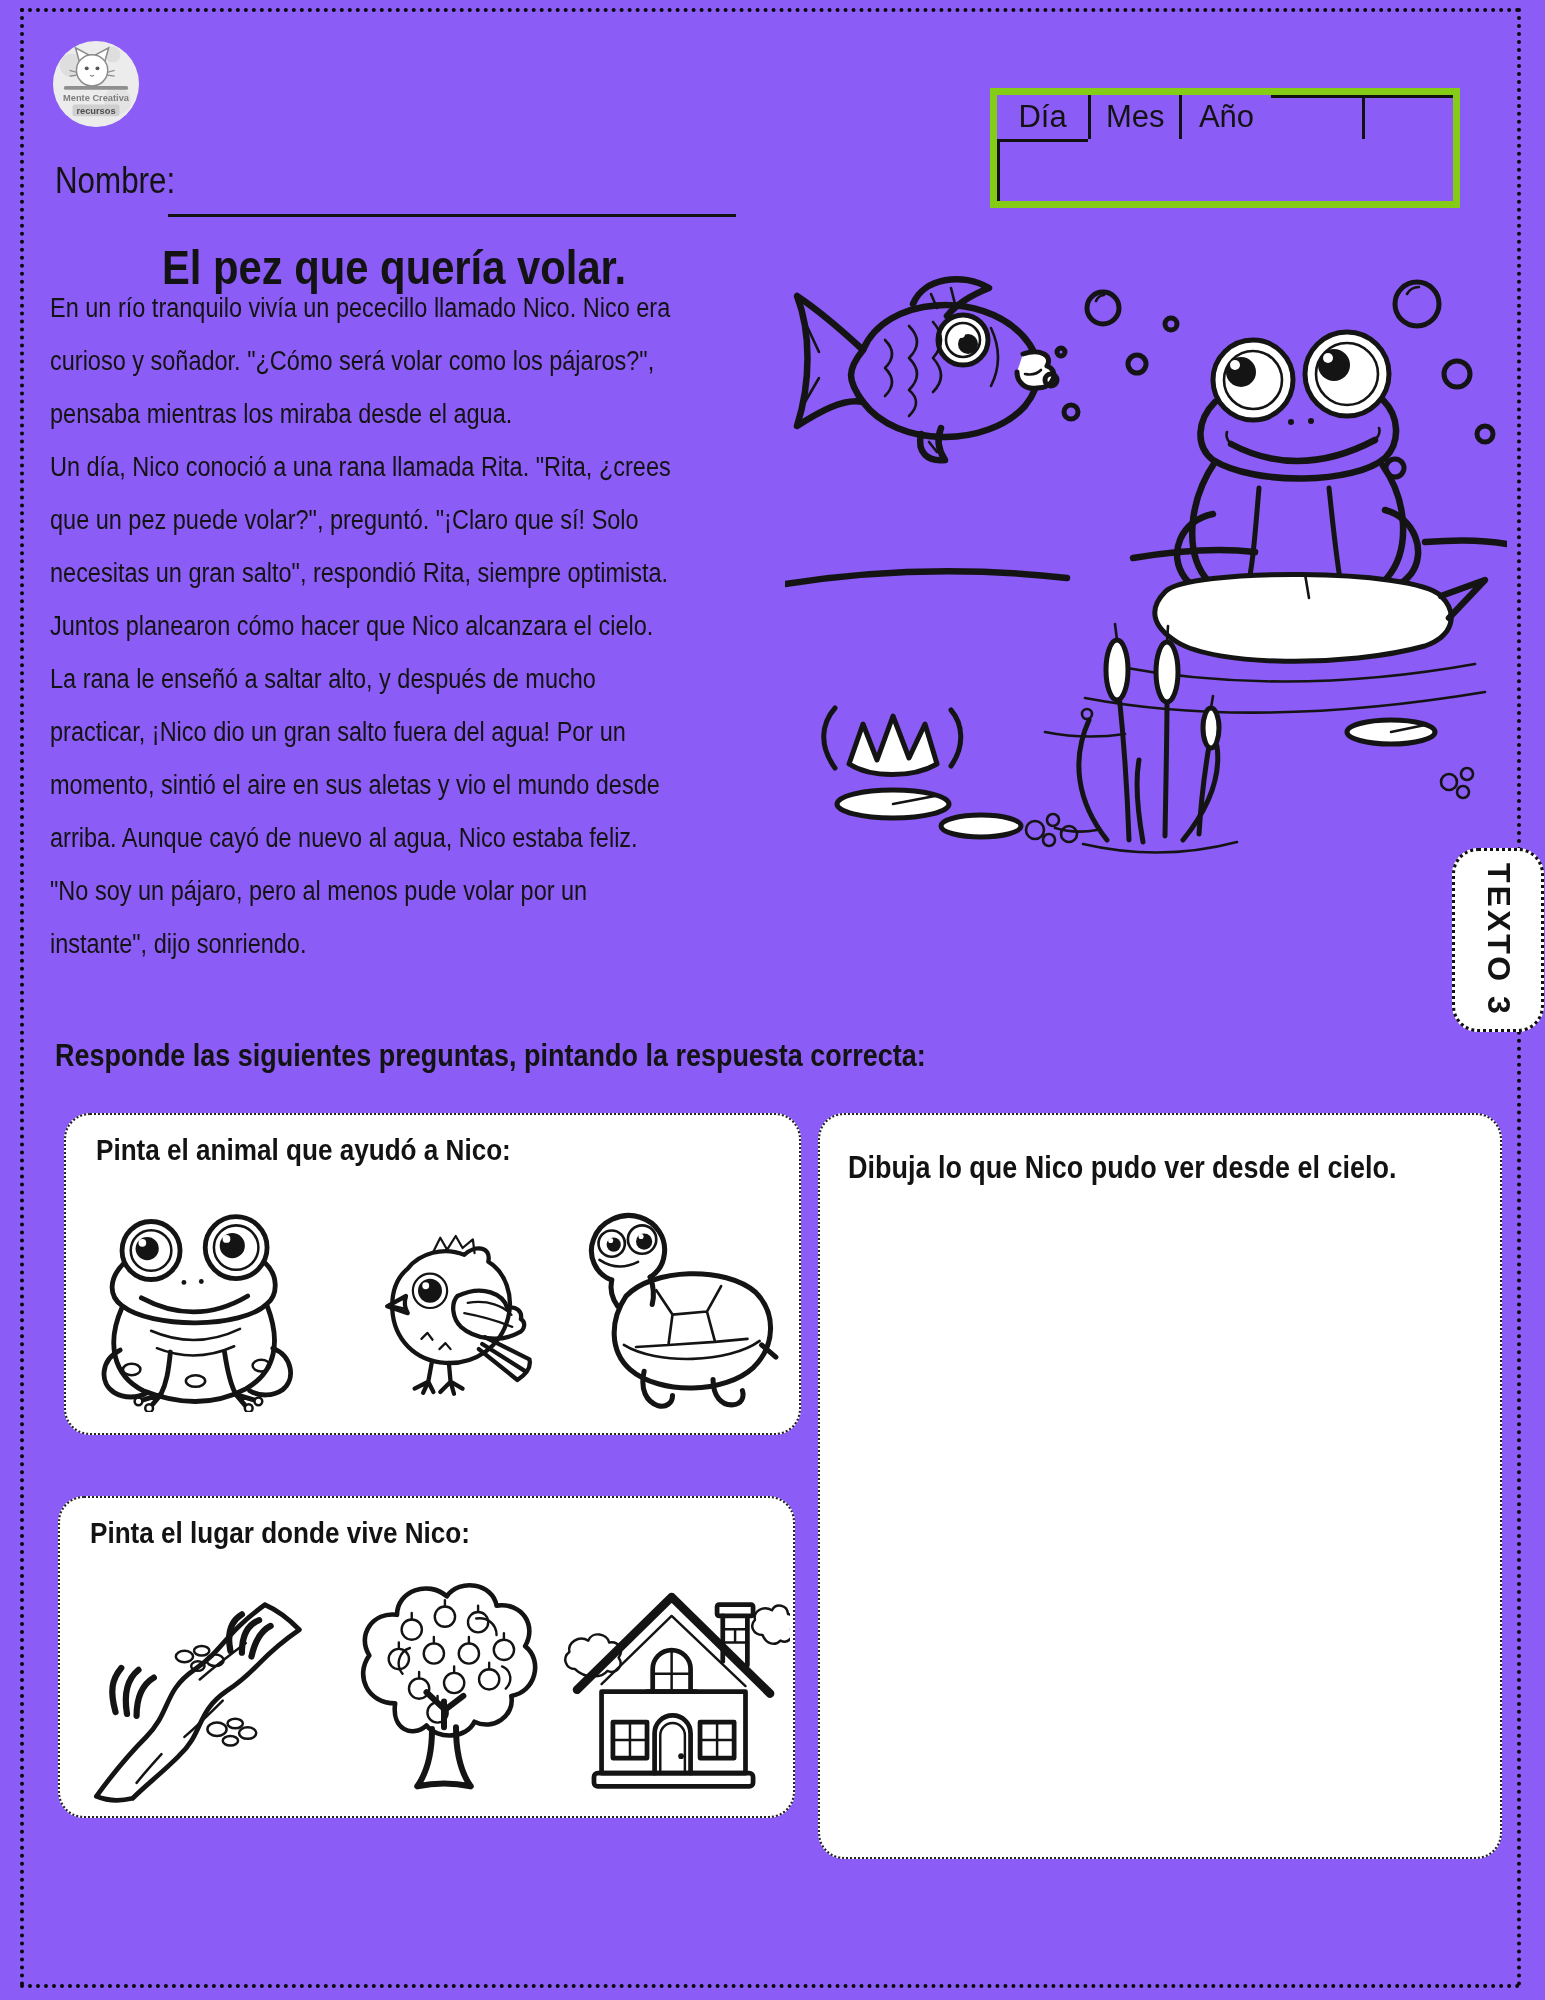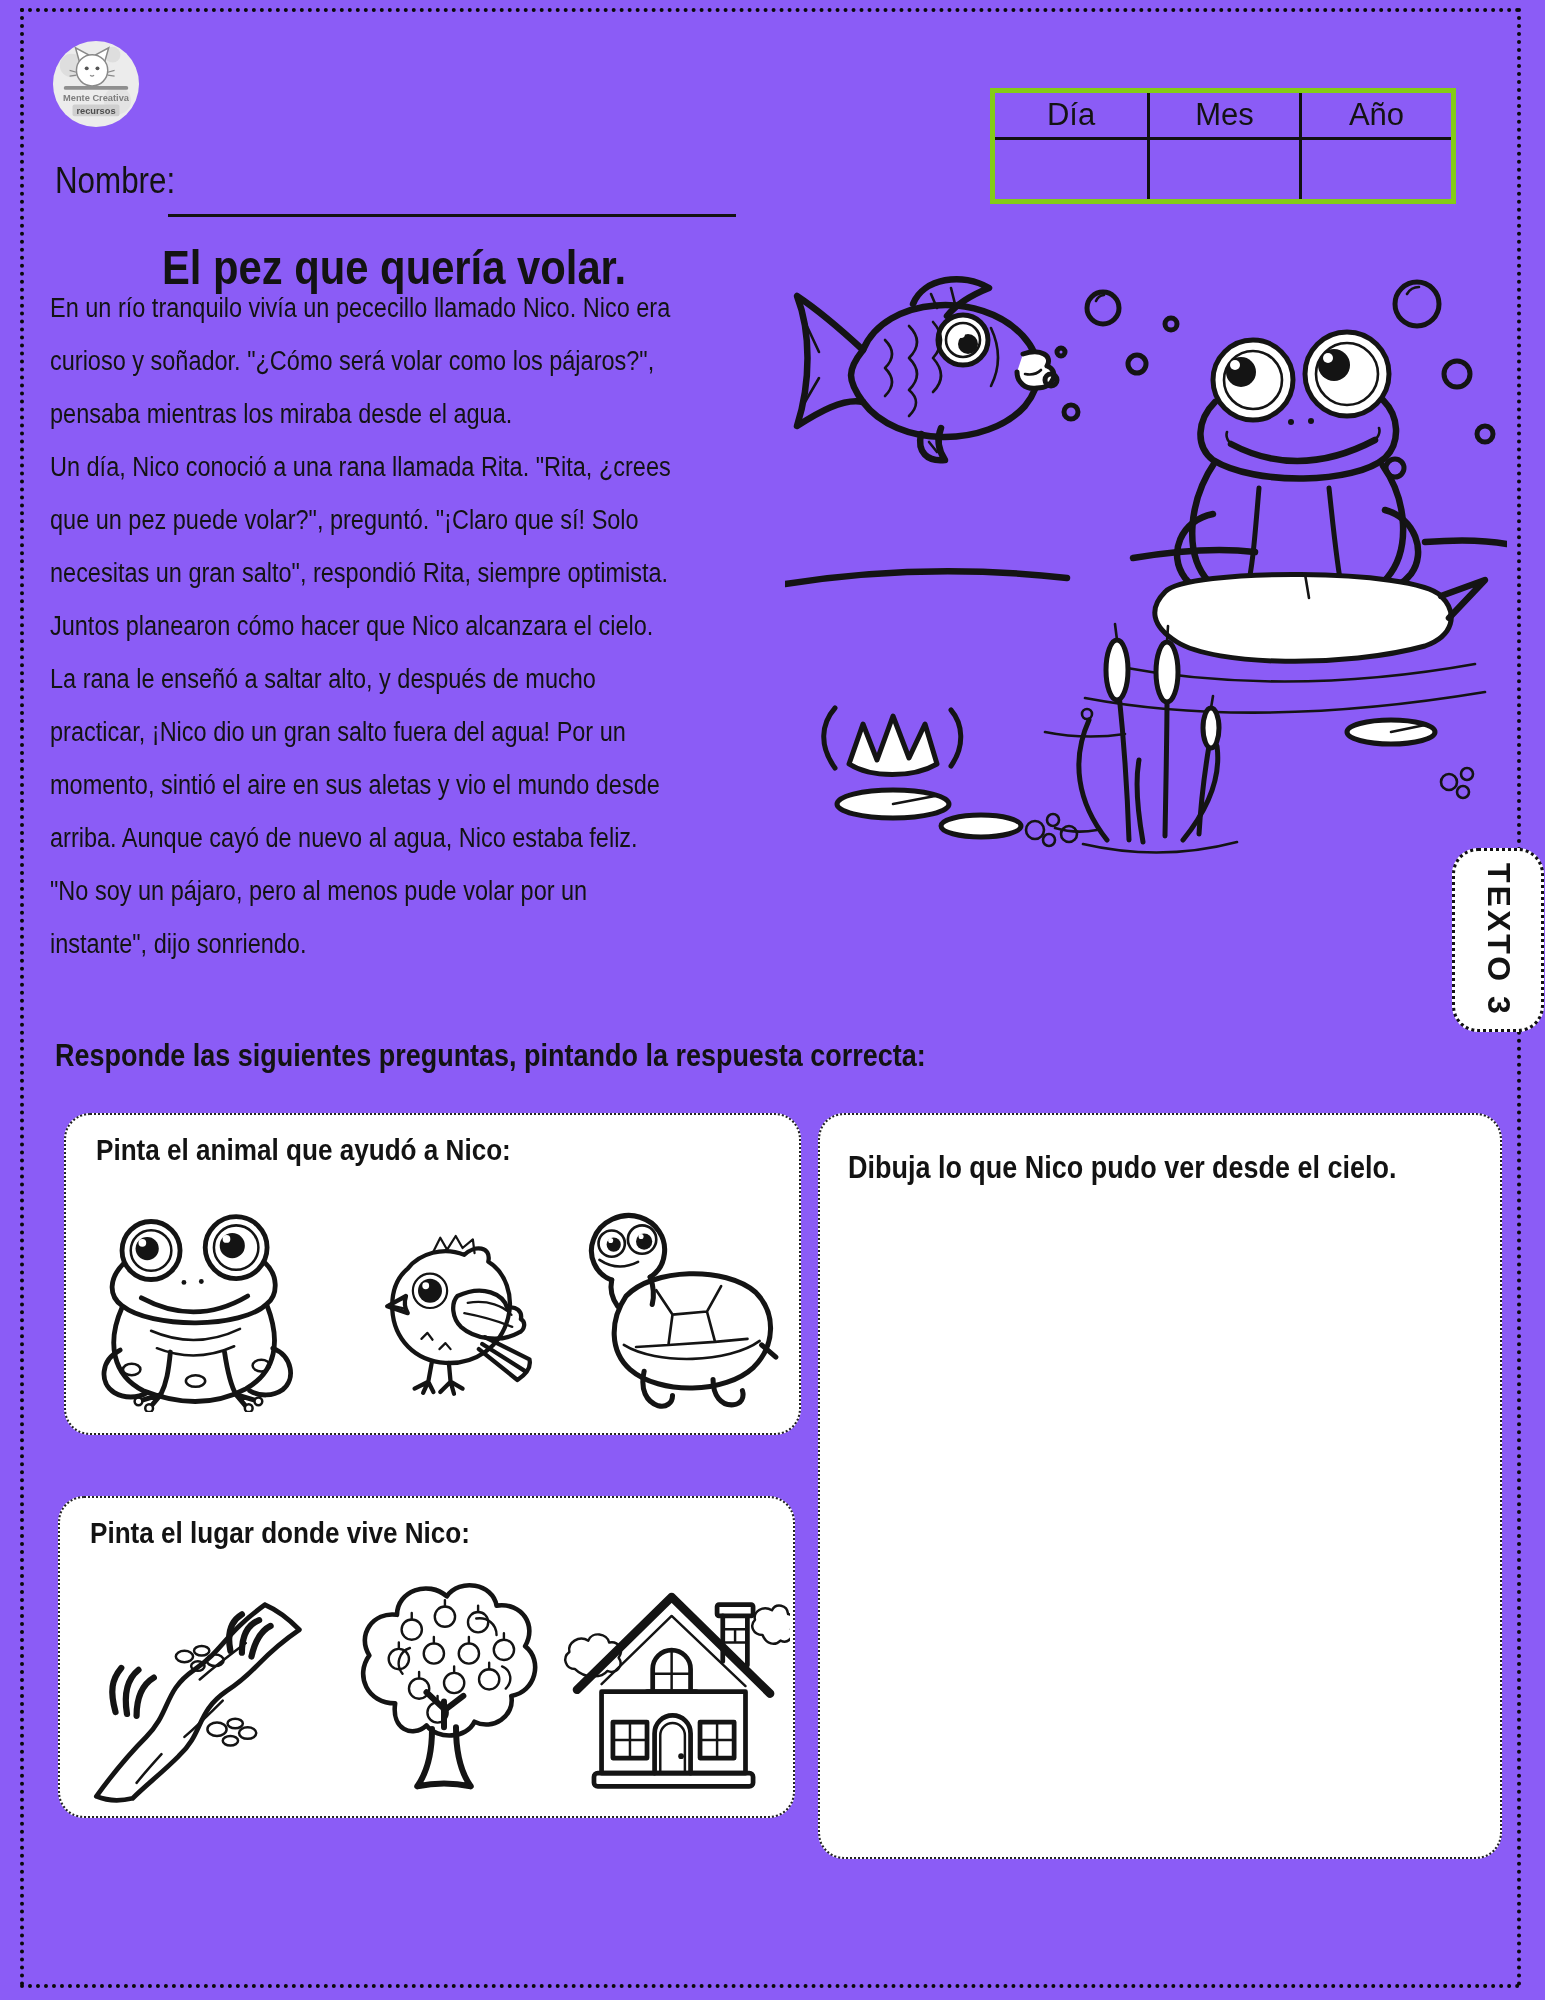--- a/index.html
+++ b/index.html
@@ -8,22 +8,22 @@
   .page{position:absolute;inset:0;background:#8b5cf6;}
   .frame{position:absolute;left:20px;top:8px;right:24px;bottom:12px;
          border:4px dotted #0a0a0a;}
   
   .cx{transform:scaleX(0.87);transform-origin:0 0;white-space:nowrap;}
   .logo{position:absolute;left:52px;top:40px;width:88px;height:88px;}
   .name-label{position:absolute;left:55px;top:160px;font-size:36px;}
   .name-line{position:absolute;left:168px;top:168px;width:568px;height:46px;
              border-bottom:3px solid #131313;}
   .date-table{position:absolute;left:990px;top:88px;width:456px;
-              border:5px solid #84cc16;display:grid;
-              grid-template-columns:1fr 1fr 1fr;grid-template-rows:44px 62px;}
+              border:7px solid #84cc16;display:grid;
+              grid-template-columns:1fr 1fr 1fr 1fr 1fr;grid-template-rows:44px 62px;}
   .dt-cell{border-left:3px solid #111;display:flex;align-items:center;
            justify-content:center;font-size:31px;}
   .dt-cell.first{border-left:none;}
   .dt-b{border-top:3px solid #111;}
   .title{position:absolute;left:162px;top:240px;font-size:48px;font-weight:bold;margin:0;}
   .story{position:absolute;left:50px;top:282px;width:900px;font-size:27px;}
   .story-line{height:53px;line-height:53px;}
   .illustration{position:absolute;left:785px;top:262px;width:722px;height:600px;}
   .side-tab{position:absolute;left:1452px;top:848px;width:86px;height:178px;
             background:#fff;border:3px dotted #111;border-radius:26px;

